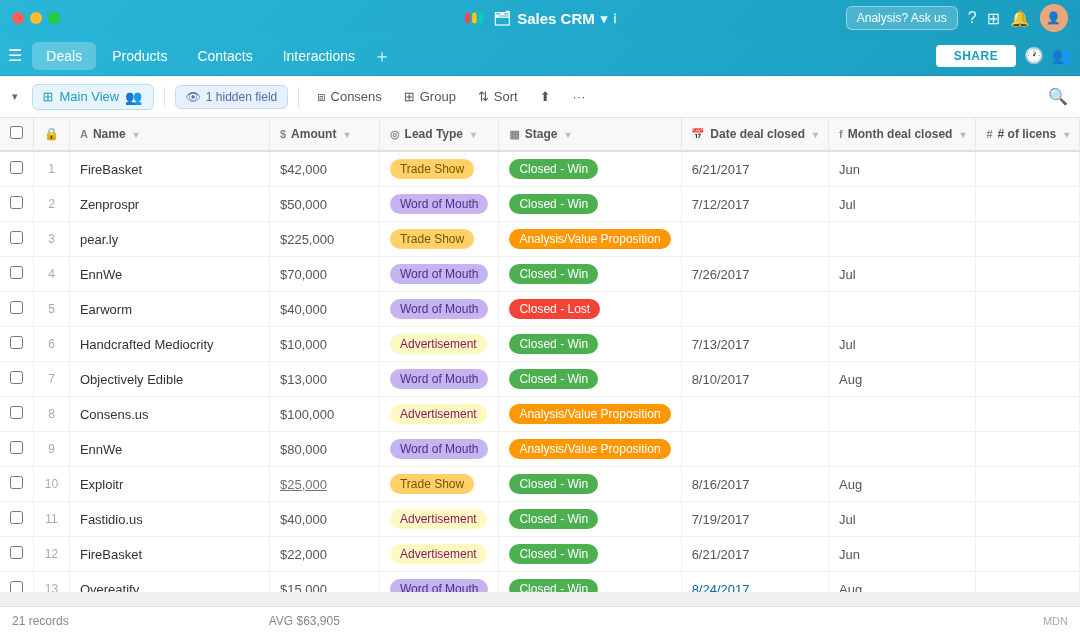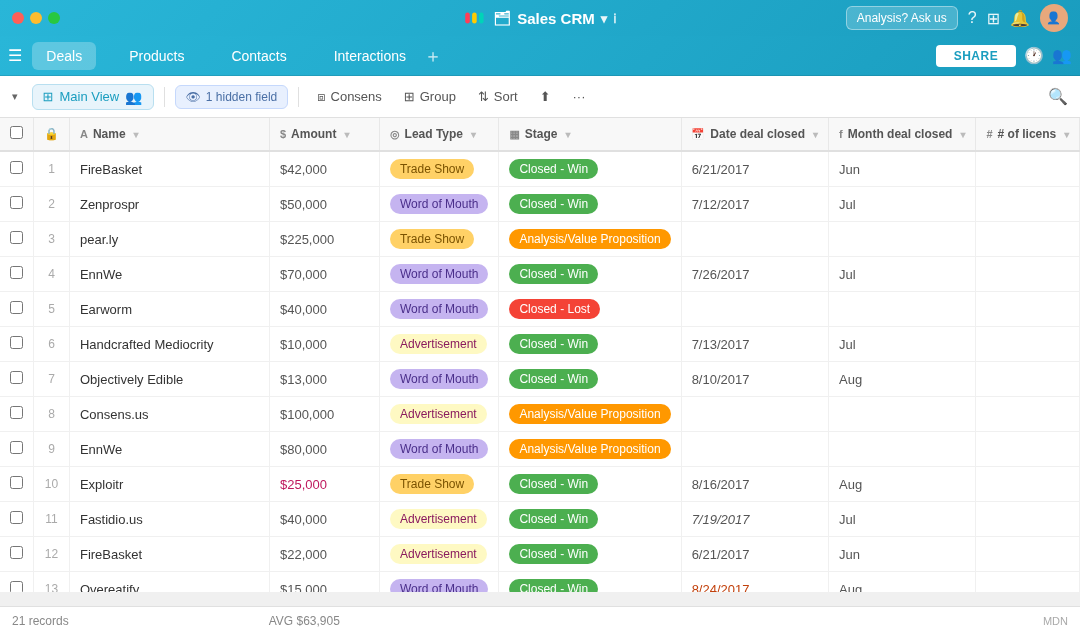--- a/index.html
+++ b/index.html
@@ -142,21 +142,21 @@
     <button class="ask-us-btn">Analysis? Ask us</button>
     <span class="title-icon">?</span>
     <span class="title-icon">⊞</span>
     <span class="title-icon">🔔</span>
     <div class="avatar">👤</div>
   </div>
 </div>
 
 <div class="nav-bar">
   <span class="hamburger">☰</span>
-  <div id="nav-tabs-container" style="display: flex; gap: 19px;">
+  <div id="nav-tabs-container" style="display: flex; gap: 2px;">
       <div class="nav-tab active">Deals</div>
       <div class="nav-tab">Products</div>
       <div class="nav-tab">Contacts</div>
       <div class="nav-tab">Interactions</div>
     </div>
   <span class="nav-add">＋</span>
   <div class="nav-right">
     <button class="share-btn">SHARE</button>
     <span class="nav-icon">🕐</span>
     <span class="nav-icon">👥</span>
@@ -355,35 +355,35 @@
           <td><span class="badge badge-wordofmouth">Word of Mouth</span></td>
           <td><span class="badge badge-analysis">Analysis/Value Proposition</span></td>
           <td style="color: rgb(85, 85, 85);"></td>
           <td style="color: rgb(85, 85, 85);"></td>
           <td></td>
         </tr>
         <tr>
           <td><input type="checkbox" style=""></td>
           <td style="color: rgb(170, 170, 170); font-size: 12px; text-align: center;">10</td>
           <td style="font-weight: 500;">Exploitr</td>
-          <td style="color: #be185d;">$25,000</td>
+          <td style="color: #737373; text-decoration: underline;">$25,000</td>
           <td><span class="badge badge-tradeshow">Trade Show</span></td>
           <td><span class="badge badge-closed-win">Closed - Win</span></td>
           <td style="color: rgb(85, 85, 85);">8/16/2017</td>
           <td style="color: rgb(85, 85, 85);">Aug</td>
           <td></td>
         </tr>
         <tr>
           <td><input type="checkbox" style=""></td>
           <td style="color: rgb(170, 170, 170); font-size: 12px; text-align: center;">11</td>
           <td style="font-weight: 500;">Fastidio.us</td>
           <td style="color: rgb(85, 85, 85);">$40,000</td>
           <td><span class="badge badge-advertisement">Advertisement</span></td>
           <td><span class="badge badge-closed-win">Closed - Win</span></td>
-          <td style="color: rgb(85, 85, 85); font-style: italic;">7/19/2017</td>
+          <td style="color: rgb(85, 85, 85);">7/19/2017</td>
           <td style="color: rgb(85, 85, 85);">Jul</td>
           <td></td>
         </tr>
         <tr>
           <td><input type="checkbox" style=""></td>
           <td style="color: rgb(170, 170, 170); font-size: 12px; text-align: center;">12</td>
           <td style="font-weight: 500;">FireBasket</td>
           <td style="color: rgb(85, 85, 85);">$22,000</td>
           <td><span class="badge badge-advertisement">Advertisement</span></td>
           <td><span class="badge badge-closed-win">Closed - Win</span></td>
@@ -391,21 +391,21 @@
           <td style="color: rgb(85, 85, 85);">Jun</td>
           <td></td>
         </tr>
         <tr>
           <td><input type="checkbox" style=""></td>
           <td style="color: rgb(170, 170, 170); font-size: 12px; text-align: center;">13</td>
           <td style="font-weight: 500;">Overeatify</td>
           <td style="color: rgb(85, 85, 85);">$15,000</td>
           <td><span class="badge badge-wordofmouth">Word of Mouth</span></td>
           <td><span class="badge badge-closed-win">Closed - Win</span></td>
-          <td style="color: #c2410c;">8/24/2017</td>
+          <td style="color: #0369a1;">8/24/2017</td>
           <td style="color: rgb(85, 85, 85);">Aug</td>
           <td></td>
         </tr>
       </tbody>
   </table>
 </div>
 
 <div class="footer">
   <span>21 records</span>
   <span class="footer-avg">AVG $63,905</span>

